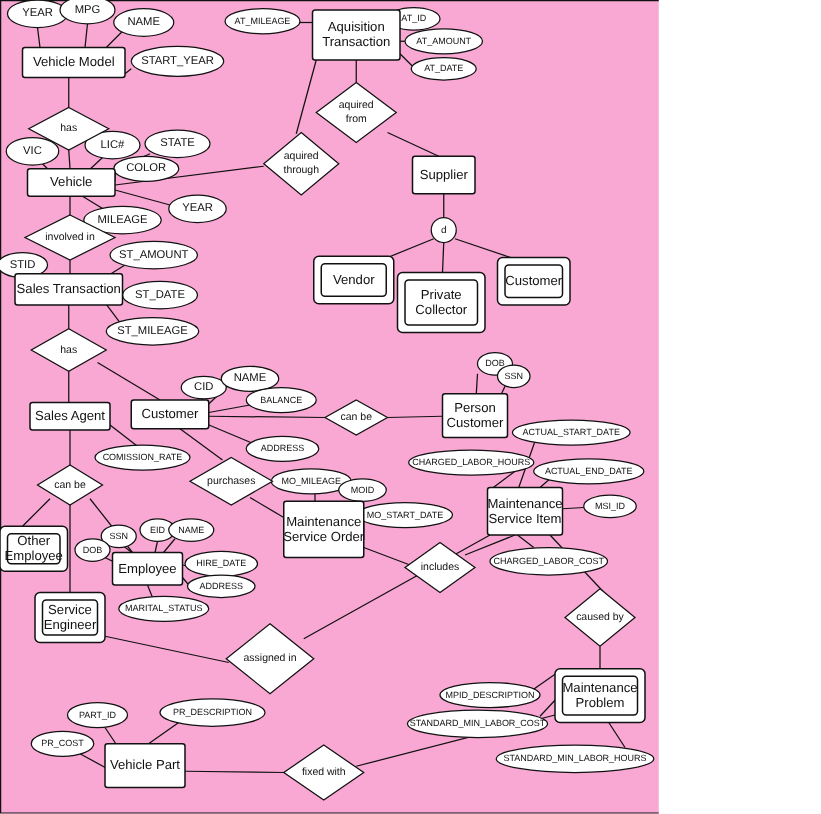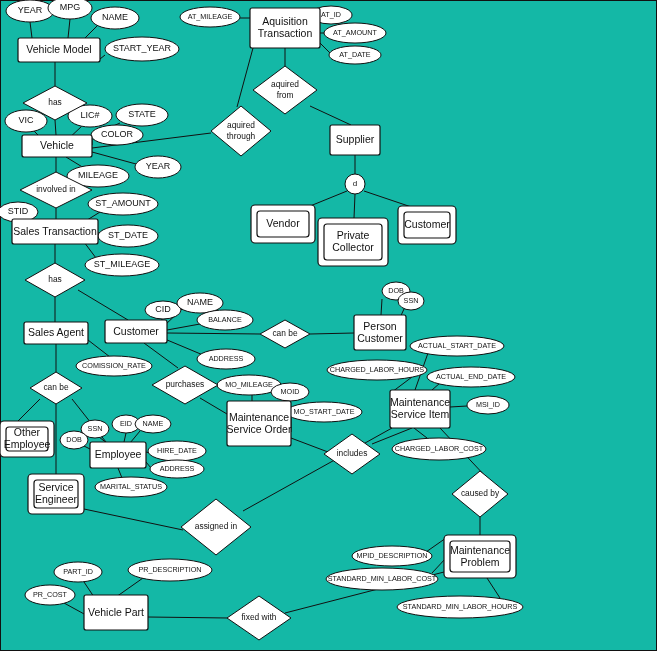--- a/index.html
+++ b/index.html
@@ -5,24 +5,24 @@
   html, body {
     margin: 0;
     padding: 0;
     background: #ffffff;
   }
   body {
     font-family: "Liberation Sans", sans-serif;
   }
   #canvas-wrap {
     position: relative;
-    width: 657px;
+    width: 527px;
     height: 651px;
     overflow: hidden;
-    background: #14b8a6;
+    background: #f9a8d4;
     text-align: center;
   }
   svg#er-canvas {
     position: absolute;
     top: 0;
     left: 0;
     width: 657px;
     height: 651px;
     display: block;
   }

